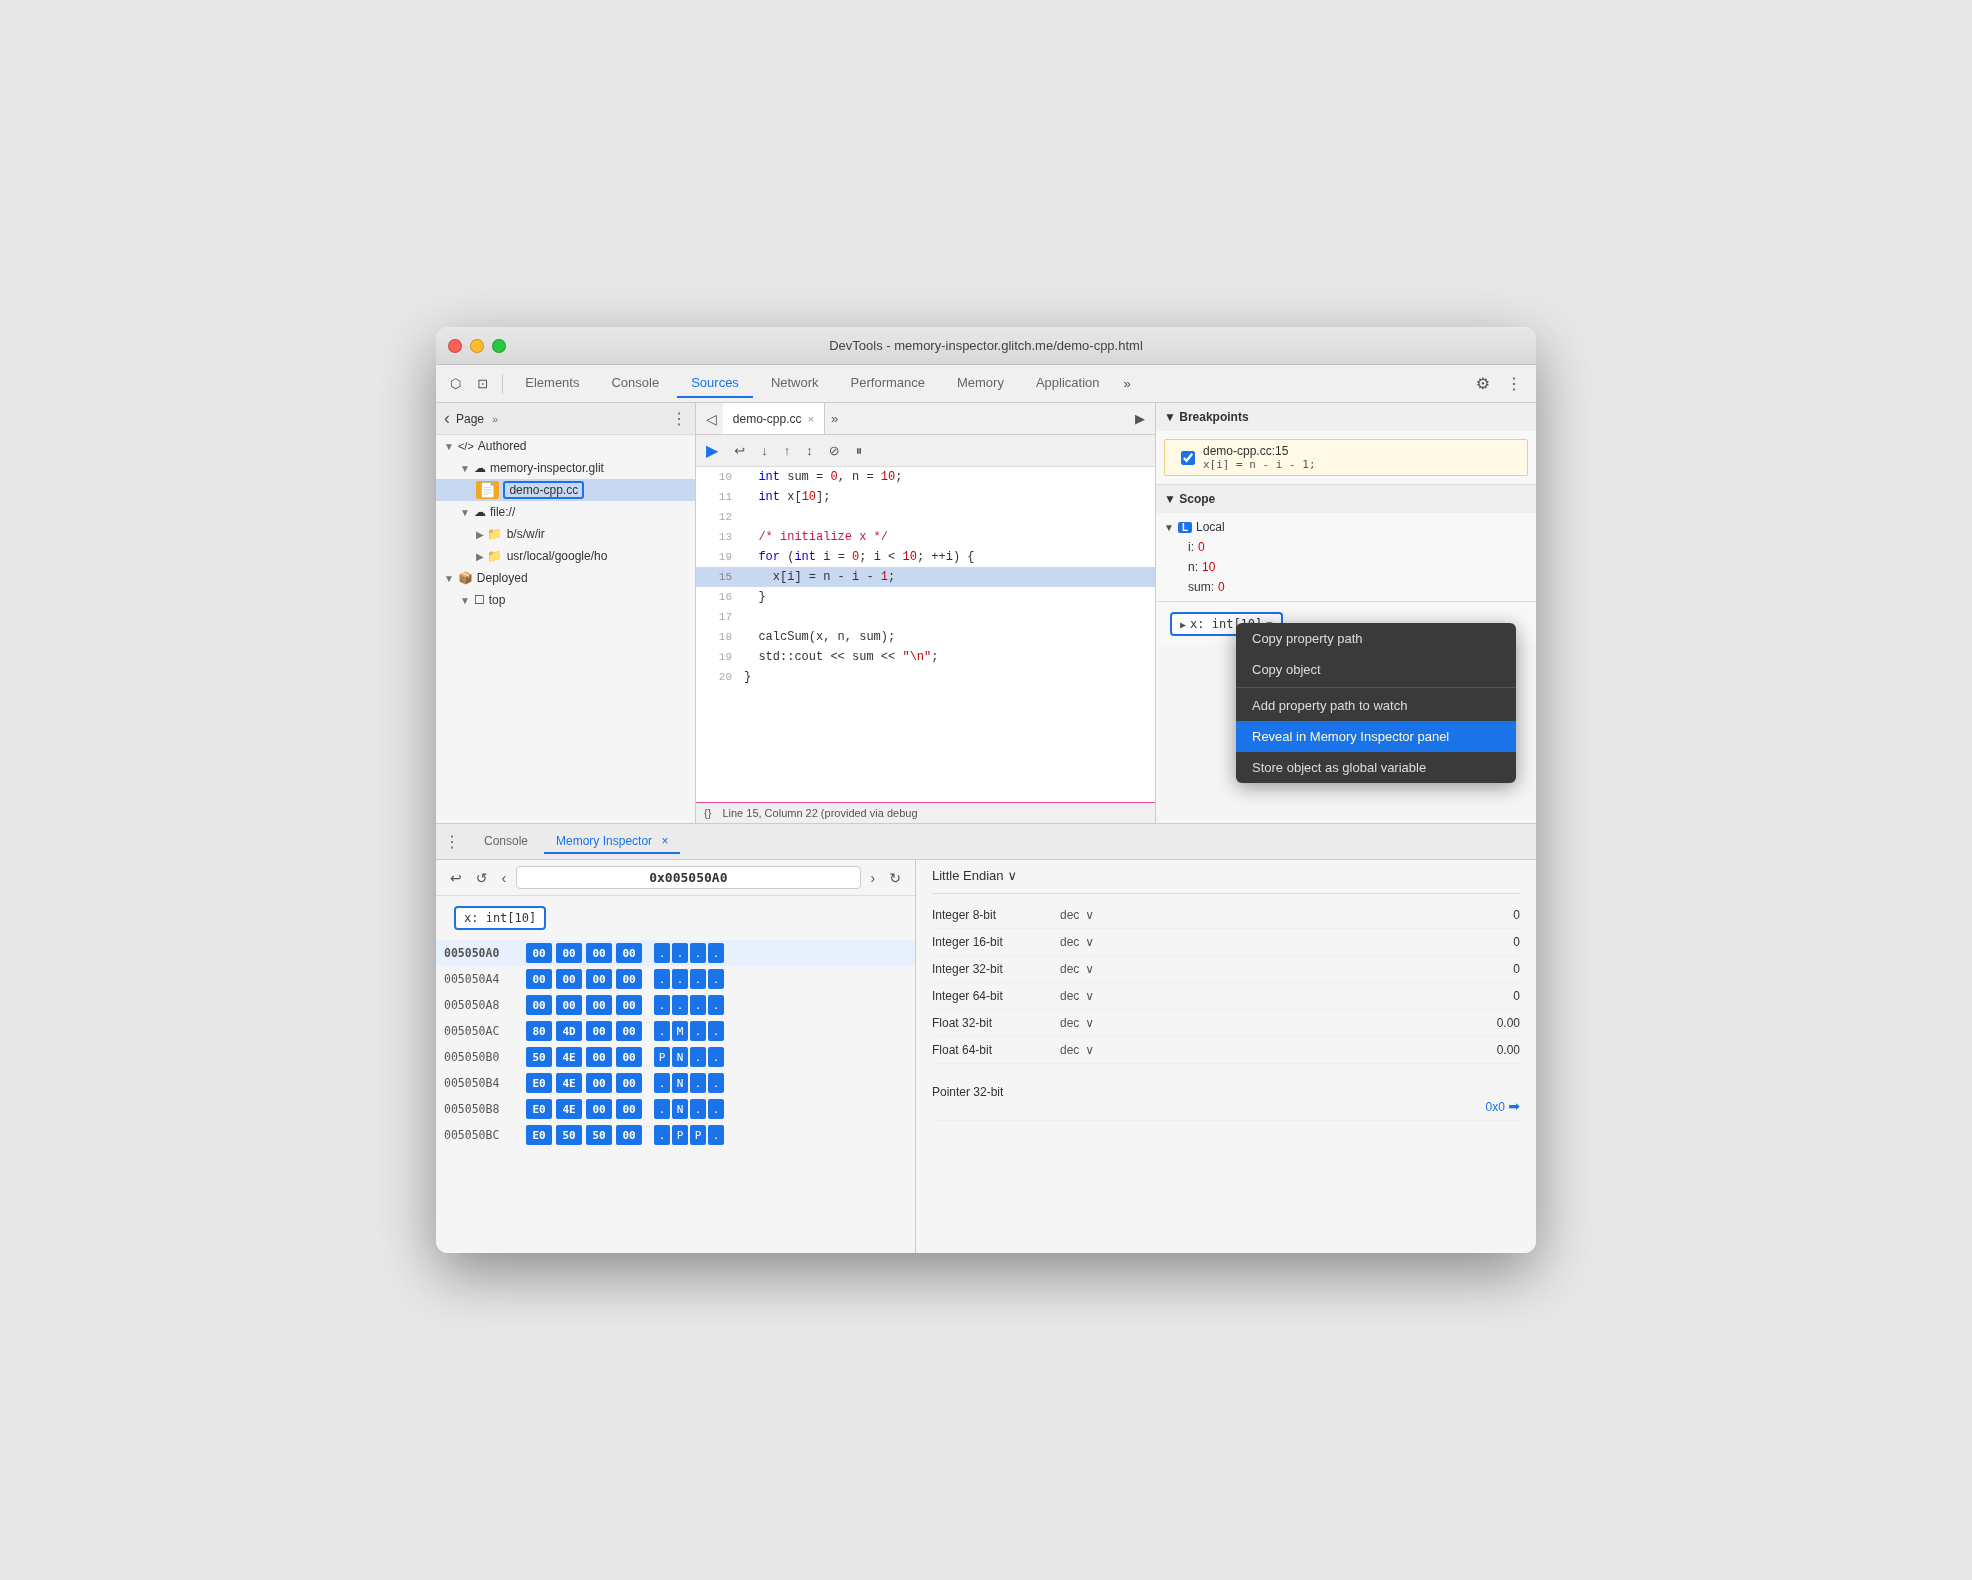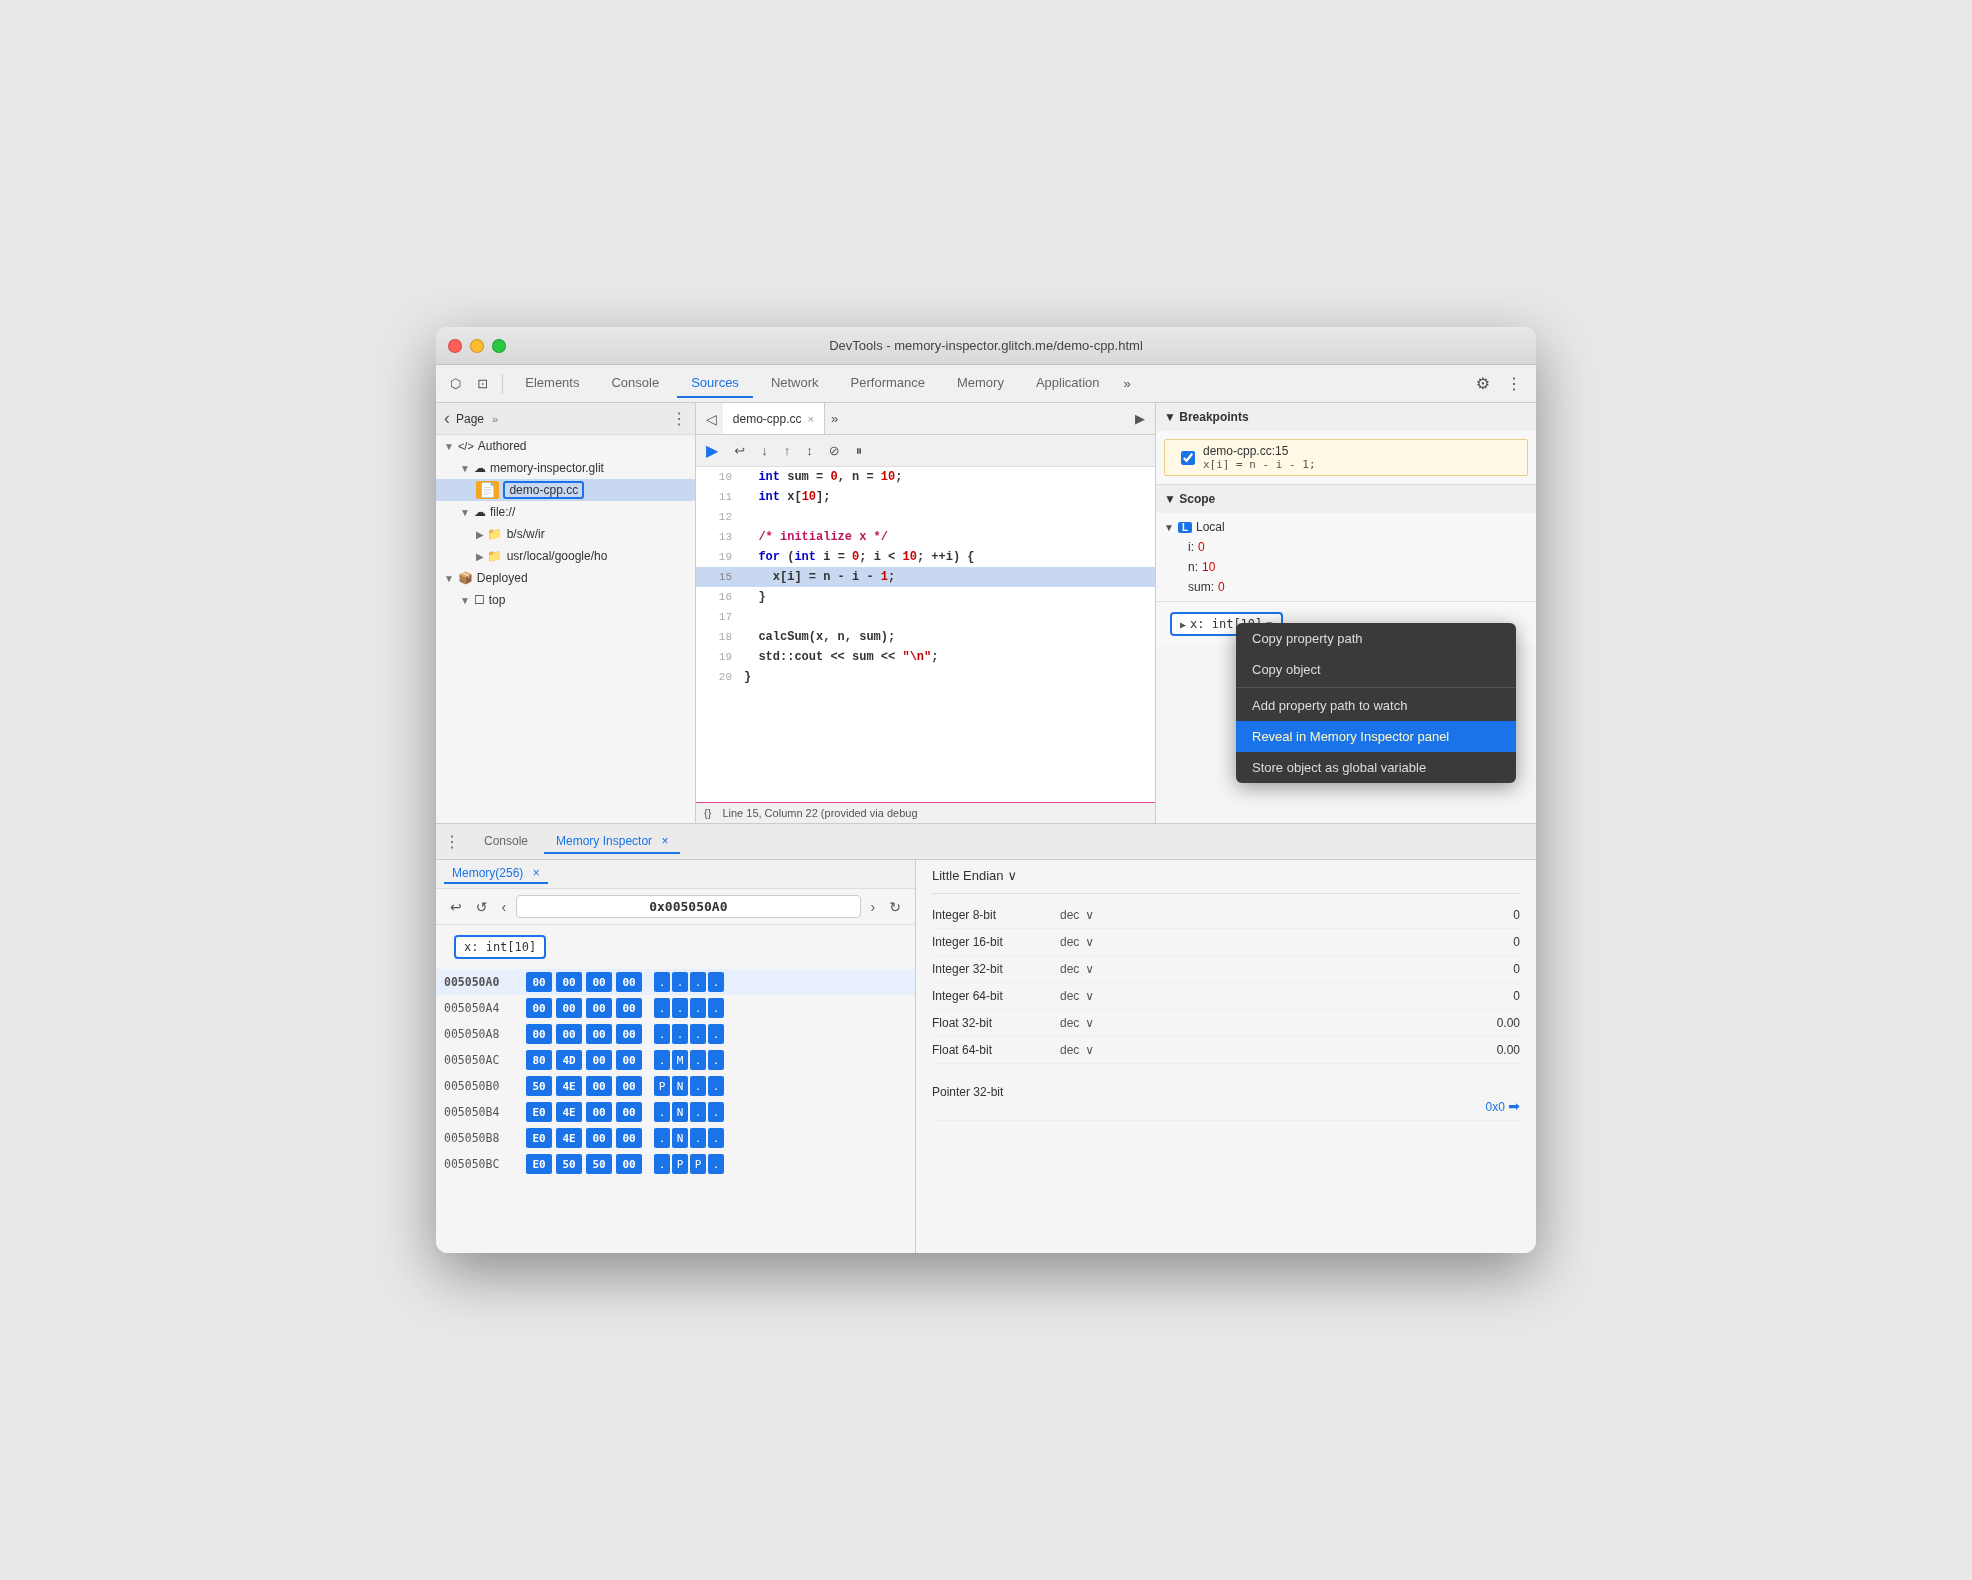--- a/index.html
+++ b/index.html
@@ -166,21 +166,21 @@
     }
     .code-line.highlighted { background: #c8d8f0; }
     .code-line-num {
       width: 32px;
       text-align: right;
       color: #aaa;
       margin-right: 12px;
       user-select: none;
       font-size: 11px;
     }
-    .code-text { color: #333; white-space: pre; font-weight: bold; }
+    .code-text { color: #333; white-space: pre; }
     .kw { color: #0000cc; }
     .str { color: #c00000; }
     .comment { color: #be185d; }
     .code-status {
       background: #f0f0f0;
       border-top: 1px solid #ec4899;
       padding: 4px 8px;
       font-size: 11px;
       color: #555;
     }
@@ -691,26 +691,20 @@
       <span class="bottom-tab">Console</span>
       <span class="bottom-tab active">
         <span>Memory Inspector</span>
         <span style="margin-left:6px;cursor:pointer;">×</span>
       </span>
     </div>
 
     <div class="mi-content">
       <div class="mi-left">
 
-        <div style="display:flex;align-items:center;padding:4px 8px;border-bottom:1px solid #ddd;background:#f0f0f0;gap:6px;">
-          <span class="bottom-tab active" style="font-size:12px;padding:2px 8px;border-bottom:2px solid #1a73e8;color:#1a73e8;">
-            <span>Memory(256)</span>
-            <span style="margin-left:6px;cursor:pointer;">×</span>
-          </span>
-        </div>
 
         <div class="mi-nav">
           <button class="mi-nav-btn">↩</button>
           <button class="mi-nav-btn">↺</button>
           <button class="mi-nav-btn">‹</button>
           <input class="mi-address" value="0x005050A0" style="">
           <button class="mi-nav-btn">›</button>
           <button class="mi-nav-btn">↻</button>
         </div>
 

